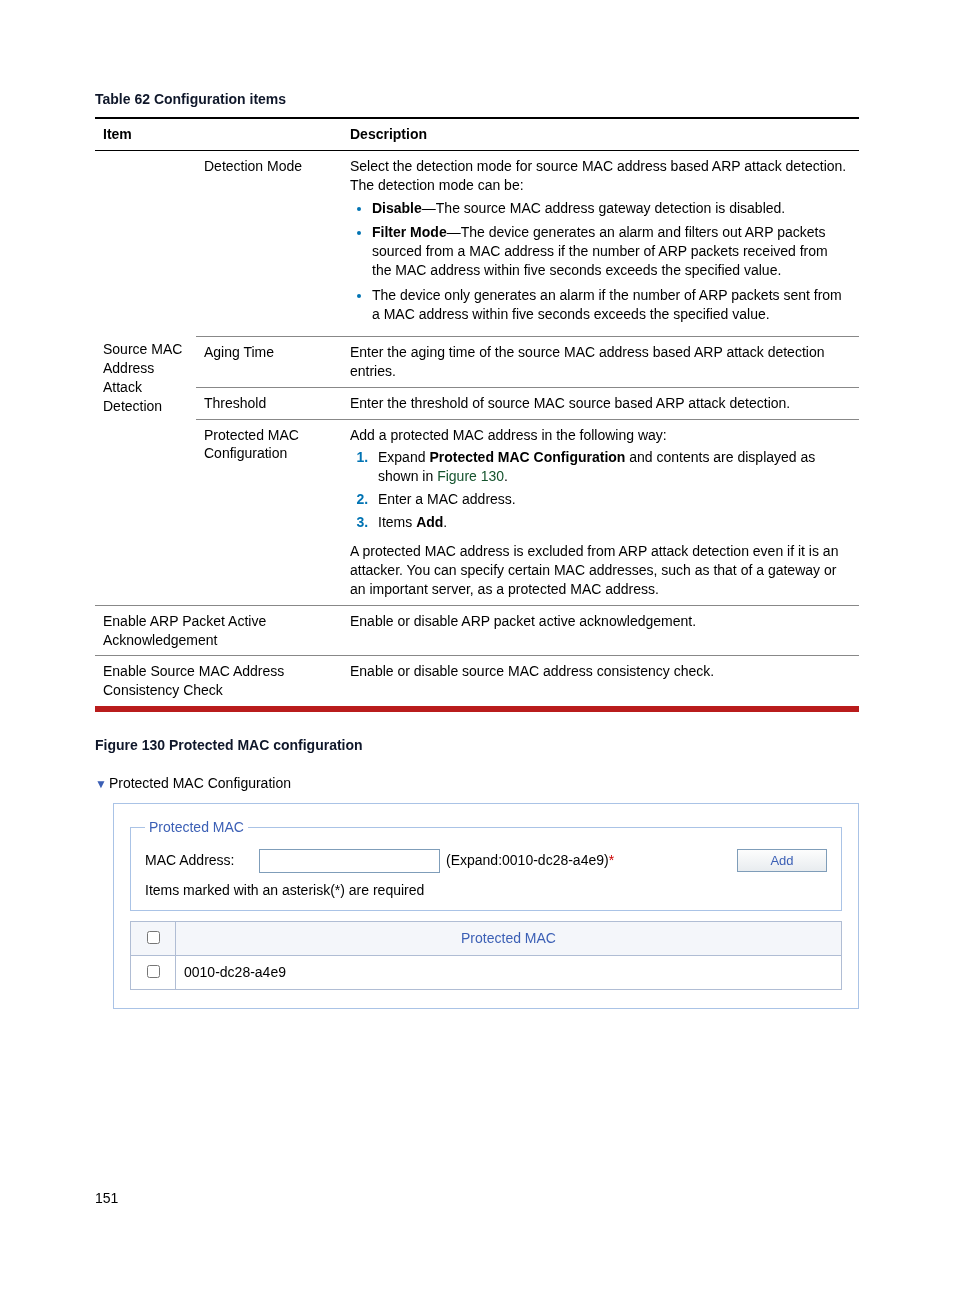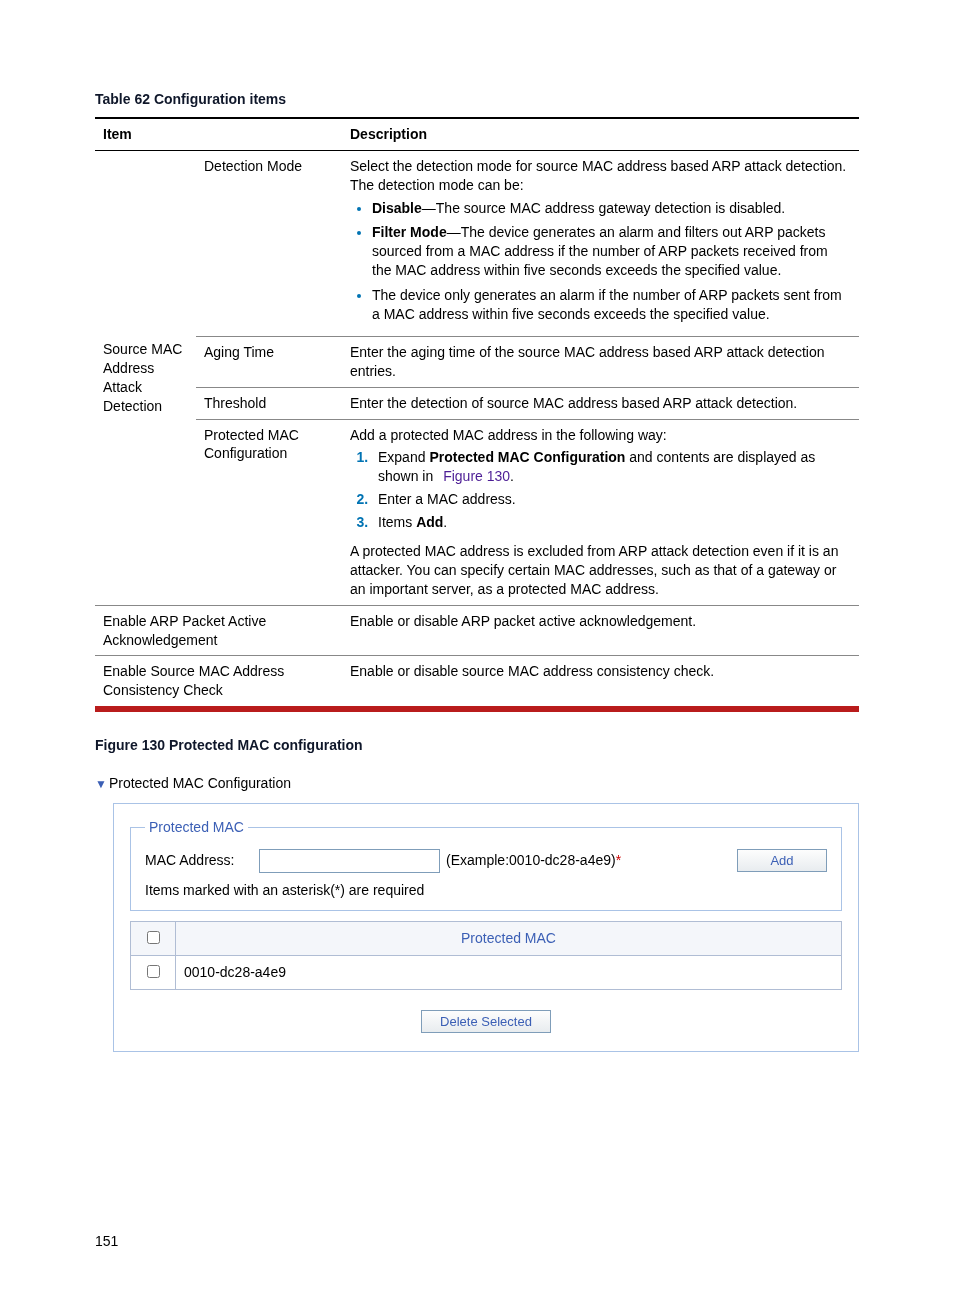--- a/index.html
+++ b/index.html
@@ -42,21 +42,21 @@
     vertical-align: middle;
     border-top: none;
     width: 85px;
   }
   ul.bullets { margin: 4px 0 0 0; padding-left: 22px; }
   ul.bullets li { margin-bottom: 6px; }
   ul.bullets li::marker { color: #0073b3; }
   ol.steps { margin: 4px 0 0 0; padding-left: 22px; }
   ol.steps li { margin-bottom: 4px; padding-left: 6px; }
   ol.steps li::marker { color: #0073b3; font-weight: bold; }
-  .link { color: #4c1d95; margin-left: 6px; }
+  .link { color: #14532d; }
   .desc-para { margin: 0 0 4px 0; }
   .desc-para-space { margin: 10px 0 0 0; }
 
   .panel-header {
     font-family: Arial, sans-serif;
     font-size: 14px;
     color: #000;
     margin-top: 19px;
   }
   .panel-header .arrow {
@@ -152,21 +152,21 @@
           <li>The device only generates an alarm if the number of ARP packets sent from a MAC address within five seconds exceeds the specified value.</li>
         </ul>
       </td>
     </tr>
     <tr>
       <td>Aging Time</td>
       <td>Enter the aging time of the source MAC address based ARP attack detection entries.</td>
     </tr>
     <tr>
       <td>Threshold</td>
-      <td>Enter the detection of source MAC address based ARP attack detection.</td>
+      <td>Enter the threshold of source MAC source based ARP attack detection.</td>
     </tr>
     <tr>
       <td>Protected MAC Configuration</td>
       <td>
         <p class="desc-para">Add a protected MAC address in the following way:</p>
         <ol class="steps">
           <li><span>Expand </span><b>Protected MAC Configuration</b><span> and contents are displayed as shown in </span><span class="link">Figure 130</span><span>.</span></li>
           <li>Enter a MAC address.</li>
           <li><span>Items </span><b>Add</b><span>.</span></li>
         </ol>
@@ -189,39 +189,36 @@
 <div class="panel-header">
   <span class="arrow">▼</span><span>Protected MAC Configuration</span>
 </div>
 
 <fieldset class="outer">
   <fieldset class="inner">
     <legend>Protected MAC</legend>
     <div class="row">
       <label>MAC Address:</label>
       <input type="text" class="mac" style="">
-      <span class="example"><span>(Example:0010-dc28-a4e9)</span><span class="req">*</span></span>
+      <span class="example"><span>(Expand:0010-dc28-a4e9)</span><span class="req">*</span></span>
       <button class="btn add-btn">Add</button>
     </div>
     <div class="note">Items marked with an asterisk(*) are required</div>
   </fieldset>
 
   <table class="inner-table">
     <thead>
       <tr>
         <th><input type="checkbox" style=""></th>
         <th>Protected MAC</th>
       </tr>
     </thead>
     <tbody>
       <tr>
         <td><input type="checkbox" style=""></td>
         <td>0010-dc28-a4e9</td>
       </tr>
     </tbody>
   </table>
 
-  <div class="btn-row">
-    <button class="btn">Delete Selected</button>
-  </div>
 </fieldset>
 
 <div class="pagenum">151</div>
 
 </body></html>

